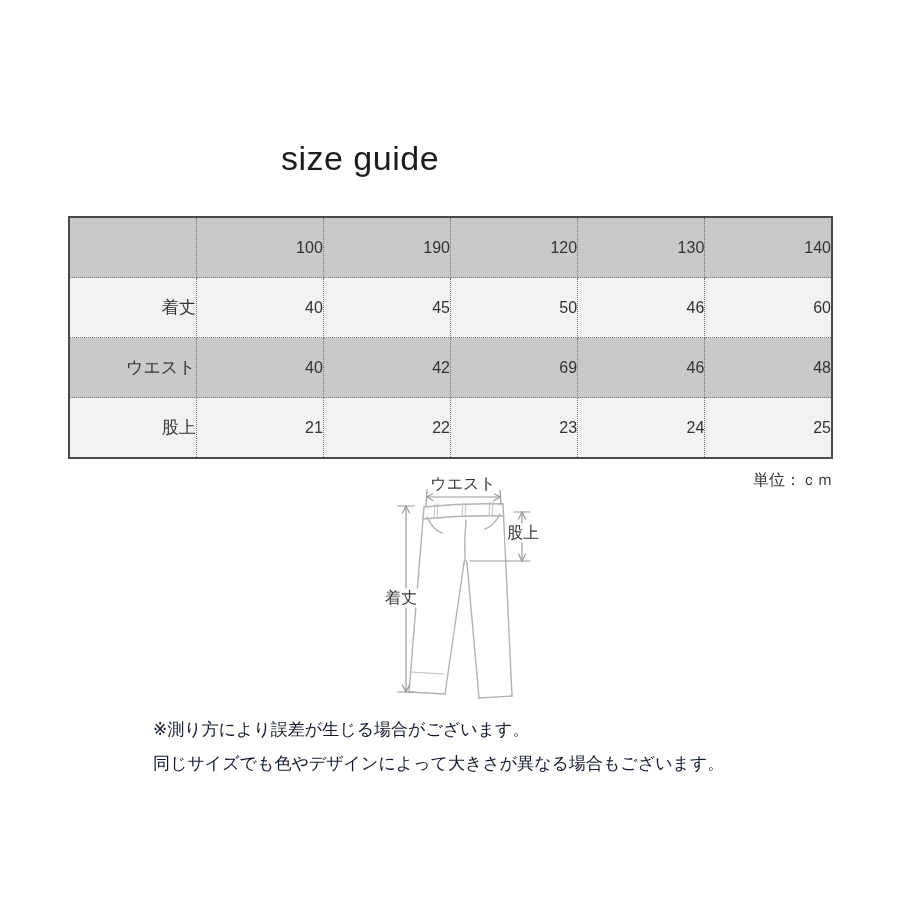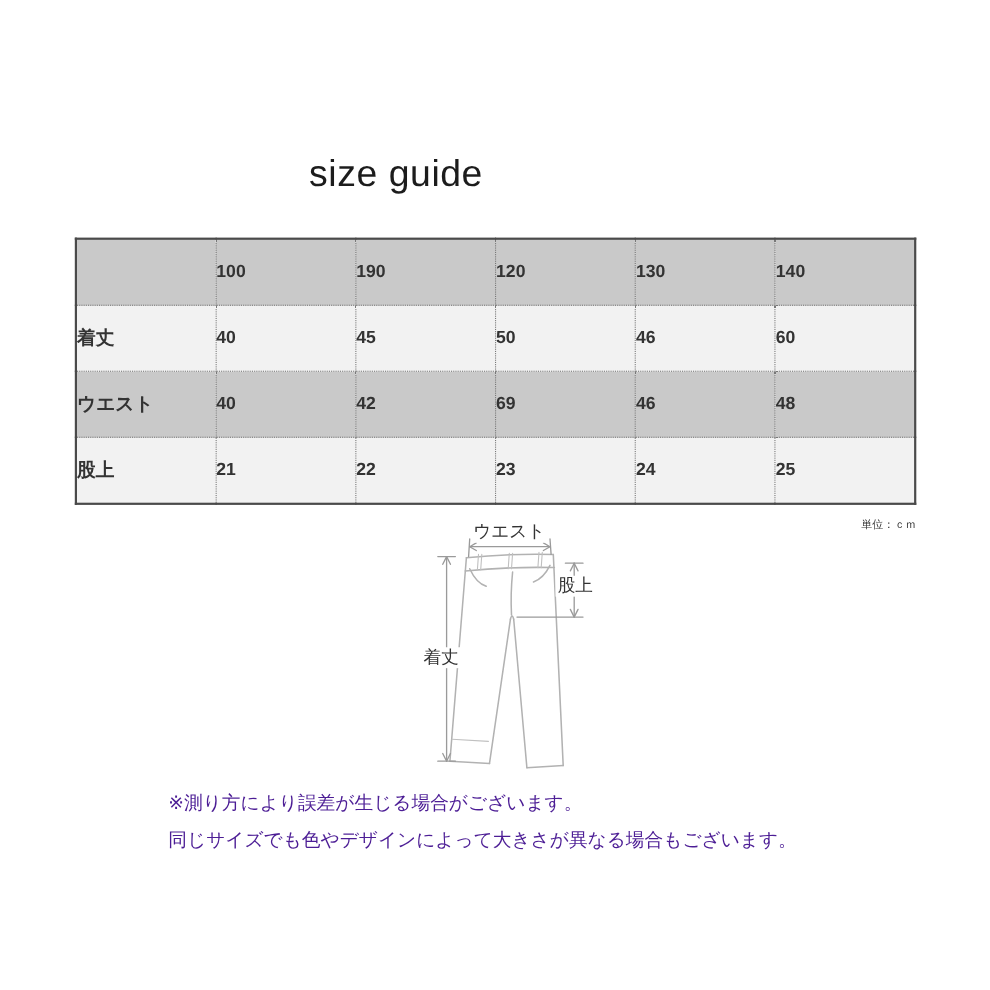--- a/index.html
+++ b/index.html
@@ -12,43 +12,43 @@
     position:absolute; left:0; top:139px; width:720px;
     text-align:center; font-size:34px; color:#1c1c1c; letter-spacing:0.5px;
   }
   table.size-table {
     position:absolute; left:68px; top:216px; width:765px;
     border-collapse:collapse; table-layout:fixed;
     border:2px solid #4a4a4a;
   }
   .size-table th, .size-table td {
     border:1px dotted #787878;
-    height:59px; text-align:left; vertical-align:middle;
-    font-weight:bold; font-size:16px; color:#333333;
+    height:59px; text-align:right; vertical-align:middle;
+    font-weight:normal; font-size:16px; color:#333333;
     padding:0;
   }
   .size-table tr.gray  { background:#c9c9c9; }
   .size-table tr.light { background:#f2f2f2; }
   .size-table td.row-label { font-size:17px; }
   .unit-note {
     position:absolute; top:470px; right:67px;
-    font-size:10px; color:#333333;
+    font-size:16px; color:#333333;
   }
   .diagram-svg { position:absolute; left:375px; top:462px; }
   .dlabel {
     position:absolute; transform:translate(-50%,-50%);
     font-size:16px; color:#333333; background:#ffffff;
     padding:0 2px; white-space:nowrap; line-height:1.2;
   }
   .dlabel-waist  { left:463px; top:484px; }
   .dlabel-length { left:401px; top:598px; }
   .dlabel-rise   { left:523px; top:533px; }
   .notes {
     position:absolute; left:153px; top:713px;
-    font-size:17px; color:#4c1d95; line-height:34px;
+    font-size:17px; color:#0f172a; line-height:34px;
   }
   .notes div { white-space:nowrap; }
 </style>
 </head>
 <body>
 
 <div class="page-title">size guide</div>
 
 <table class="size-table">
   <tbody>

